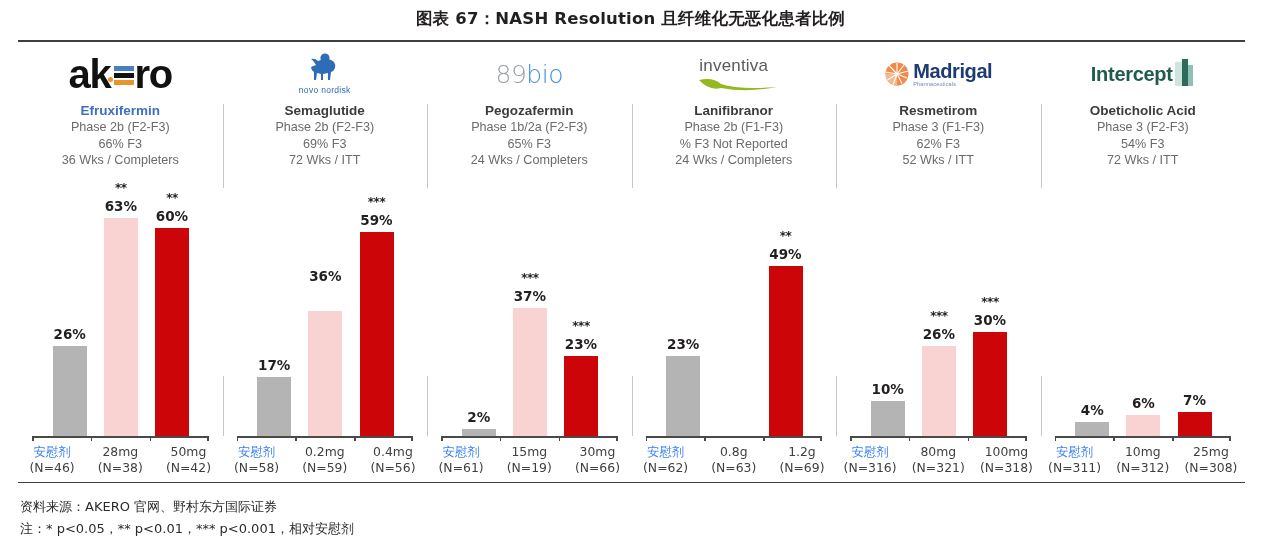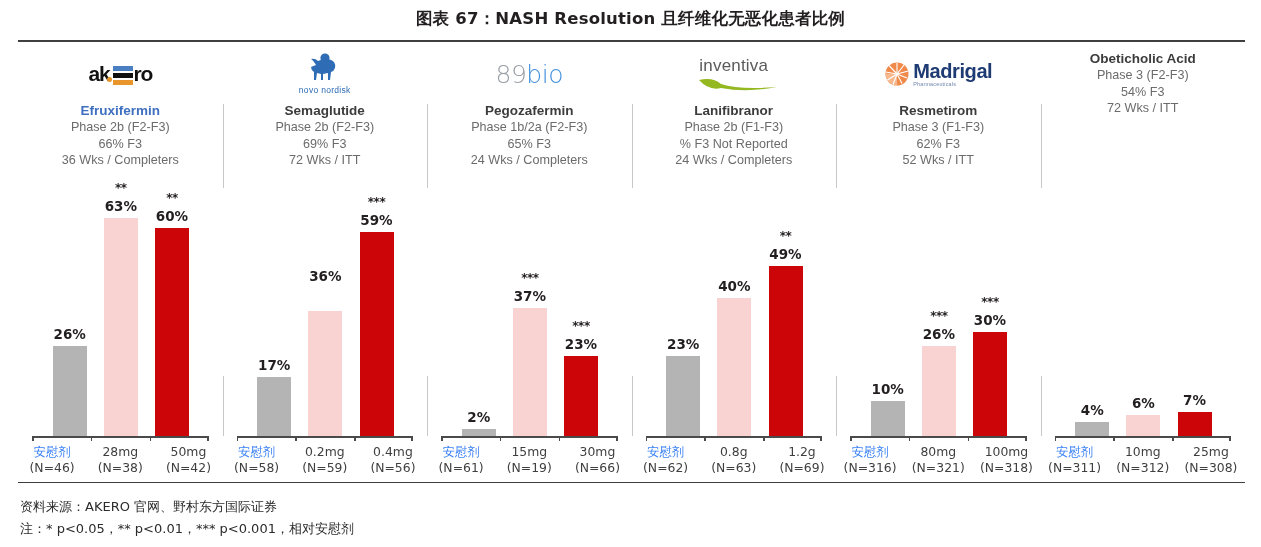--- a/index.html
+++ b/index.html
@@ -37,21 +37,21 @@
     content:"";position:absolute;left:0;top:56px;width:1px;height:84px;background:#c7c7c7;
   }
   .logo-box{height:52px;display:flex;align-items:center;justify-content:center;}
   .dname{
     font-size:13.5px;font-weight:bold;margin-top:3px;line-height:16px;
     color:#3c3c3c;
   }
   .dname.accent{color:#3f6fbf;}
   .dmeta{font-size:12.6px;color:#6b6b6b;line-height:16.5px;}
   
-  .lg-akero{font-size:21px;font-weight:bold;letter-spacing:-1.2px;color:#111;display:flex;align-items:center;}
+  .lg-akero{font-size:40px;font-weight:bold;letter-spacing:-1.2px;color:#111;display:flex;align-items:center;}
   .lg-akero .eq{display:inline-block;width:20px;margin:0 0px;position:relative;height:26px;}
   .lg-akero .eq i{position:absolute;left:0;width:20px;height:5px;background:#111;}
   .lg-akero .eq i:nth-child(1){top:5px;background:#4a7fc1;}
   .lg-akero .eq i:nth-child(2){top:12px;background:#111;}
   .lg-akero .eq i:nth-child(3){top:19px;background:#e8962c;}
   .lg-akero .dot{width:5px;height:5px;border-radius:50%;background:#e8962c;margin:10px 1px 0 -2px;}
 
   .lg-novo{display:flex;flex-direction:column;align-items:center;color:#2e6cb5;}
   .lg-novo .word{font-size:8.5px;letter-spacing:.3px;margin-top:-2px;}
 
@@ -200,20 +200,30 @@
             <span class="w2">Pharmaceuticals</span>
           </span>
         </div>
       </div>
       <div class="dname">Resmetirom</div>
       <div class="dmeta">Phase 3 (F1-F3)</div>
       <div class="dmeta">62% F3</div>
       <div class="dmeta">52 Wks / ITT</div>
     </div>
     <div class="hcol">
+      <div class="logo-box">
+        <div class="lg-int">
+          <span class="w">Intercept</span>
+          <svg width="22" height="30" viewBox="0 0 22 30">
+            <rect x="2" y="3" width="7" height="24" fill="#cfe3df"></rect>
+            <rect x="9" y="0" width="6" height="27" fill="#2f6a5c"></rect>
+            <rect x="15" y="6" width="5" height="21" fill="#8fc0b6"></rect>
+          </svg>
+        </div>
+      </div>
       <div class="dname">Obeticholic Acid</div>
       <div class="dmeta">Phase 3 (F2-F3)</div>
       <div class="dmeta">54% F3</div>
       <div class="dmeta">72 Wks / ITT</div>
     </div>
   </div>
 
 <div id="chart-area">
     <div class="gcol">
       <div class="plot">
@@ -329,24 +339,20 @@
           <div class="d">30mg</div>
           <div class="n">(N=66)</div>
         </div>
       </div>
     </div>
     <div class="gcol">
       <div class="plot">
         <div class="bar" style="left:17%;height:79.58px;">
           <div class="vlabel" style="top:-20px;">23%</div>
           <div class="fill" style="height:79.58px;background:#b4b4b4;"></div>
-        </div>
-        <div class="bar" style="left:42%;height:138.4px;">
-          <div class="vlabel" style="top:-20px;">40%</div>
-          <div class="fill" style="height:138.4px;background:#f9d2d2;"></div>
         </div>
         <div class="bar" style="left:67%;height:169.54px;">
           <div class="stars" style="top:-37px;">**</div>
           <div class="vlabel" style="top:-20px;">49%</div>
           <div class="fill" style="height:169.54px;background:#cc0509;"></div>
         </div>
       </div>
       <div class="axis">
         <div class="line"></div>
         <div class="cap" style="left:0;"></div>

